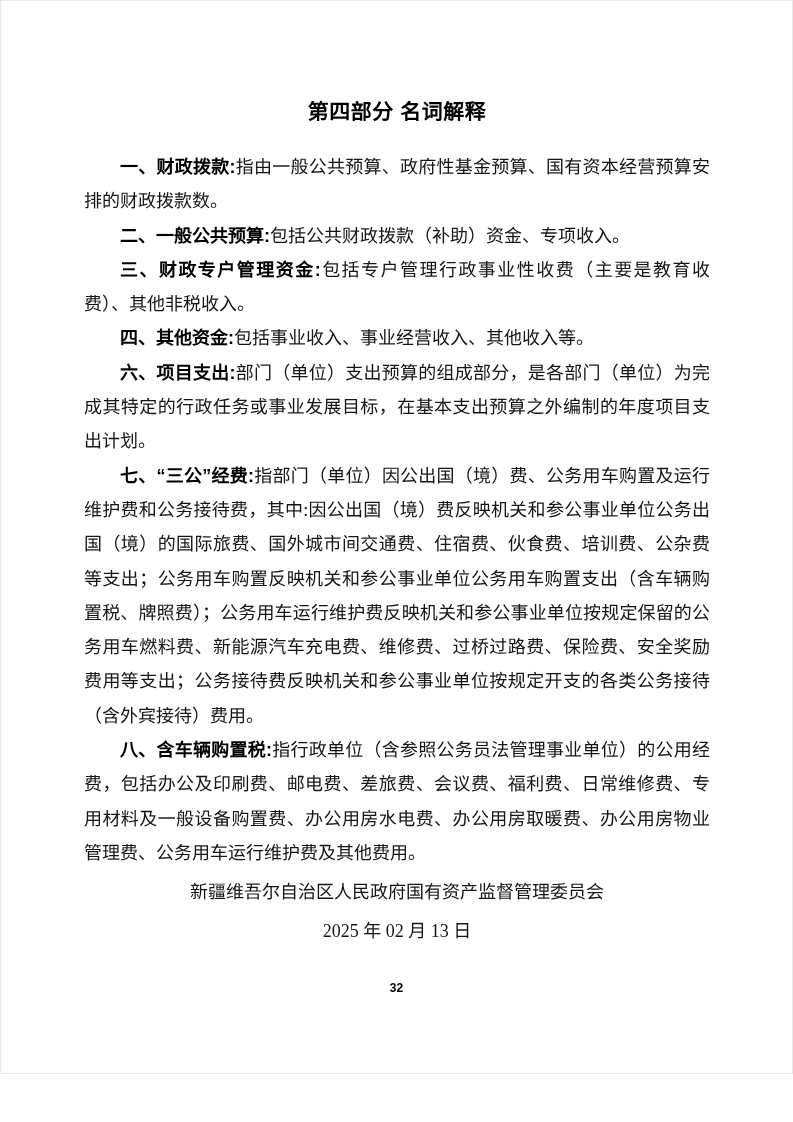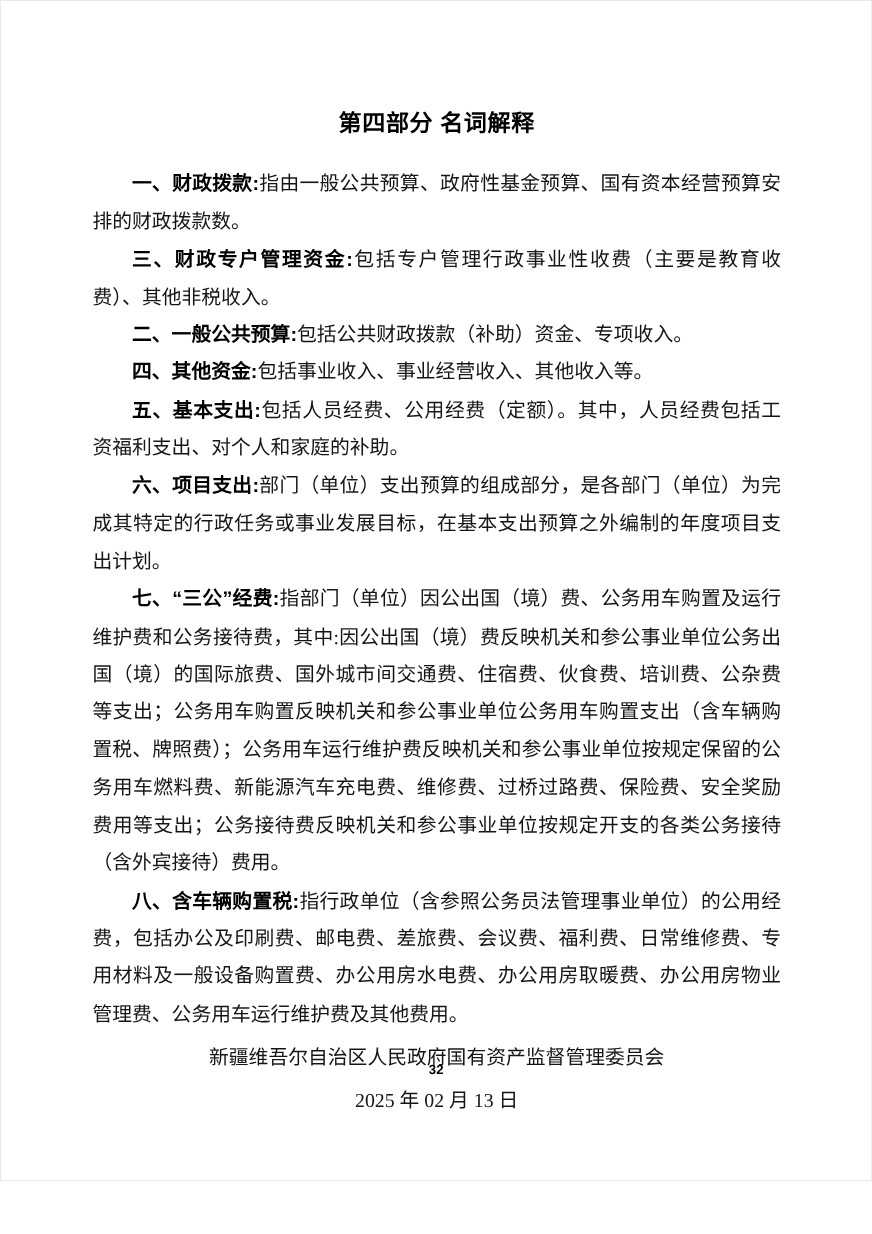--- a/index.html
+++ b/index.html
@@ -48,41 +48,40 @@
     line-height: 39px;
   }
   .closing-block .sig,
   .closing-block .date {
     display: block;
   }
   .page-number {
     position: absolute;
     left: 0;
     right: 0;
-    bottom: 94px;
+    bottom: 78px;
     text-align: center;
     font-family: "Liberation Sans", "DejaVu Sans", sans-serif;
     font-size: 12px;
     font-weight: 600;
     color: #000000;
   }
 </style>
 </head>
 <body>
 
 <div class="page">
 
   <h1 class="doc-title">第四部分 名词解释</h1>
 
   <div class="content">
     <p class="para"><span class="term-label">一、财政拨款:</span><span>指由一般公共预算、政府性基金预算、国有资本经营预算安排的财政拨款数。</span></p>
+    <p class="para"><span class="term-label">二、一般公共预算:</span><span>包括公共财政拨款（补助）资金、专项收入。</span></p>
     <p class="para"><span class="term-label">三、财政专户管理资金:</span><span>包括专户管理行政事业性收费（主要是教育收费）、其他非税收入。</span></p>
-    <p class="para"><span class="term-label">二、一般公共预算:</span><span>包括公共财政拨款（补助）资金、专项收入。</span></p>
     <p class="para"><span class="term-label">四、其他资金:</span><span>包括事业收入、事业经营收入、其他收入等。</span></p>
-    <p class="para"><span class="term-label">五、基本支出:</span><span>包括人员经费、公用经费（定额）。其中，人员经费包括工资福利支出、对个人和家庭的补助。</span></p>
     <p class="para"><span class="term-label">六、项目支出:</span><span>部门（单位）支出预算的组成部分，是各部门（单位）为完成其特定的行政任务或事业发展目标，在基本支出预算之外编制的年度项目支出计划。</span></p>
     <p class="para"><span class="term-label">七、“三公”经费:</span><span>指部门（单位）因公出国（境）费、公务用车购置及运行维护费和公务接待费，其中:因公出国（境）费反映机关和参公事业单位公务出国（境）的国际旅费、国外城市间交通费、住宿费、伙食费、培训费、公杂费等支出；公务用车购置反映机关和参公事业单位公务用车购置支出（含车辆购置税、牌照费）；公务用车运行维护费反映机关和参公事业单位按规定保留的公务用车燃料费、新能源汽车充电费、维修费、过桥过路费、保险费、安全奖励费用等支出；公务接待费反映机关和参公事业单位按规定开支的各类公务接待（含外宾接待）费用。</span></p>
     <p class="para"><span class="term-label">八、含车辆购置税:</span><span>指行政单位（含参照公务员法管理事业单位）的公用经费，包括办公及印刷费、邮电费、差旅费、会议费、福利费、日常维修费、专用材料及一般设备购置费、办公用房水电费、办公用房取暖费、办公用房物业管理费、公务用车运行维护费及其他费用。</span></p>
   </div>
 
   <div class="closing-block">
     <span class="sig">新疆维吾尔自治区人民政府国有资产监督管理委员会</span>
     <span class="date">2025 年 02 月 13 日</span>
   </div>
 

